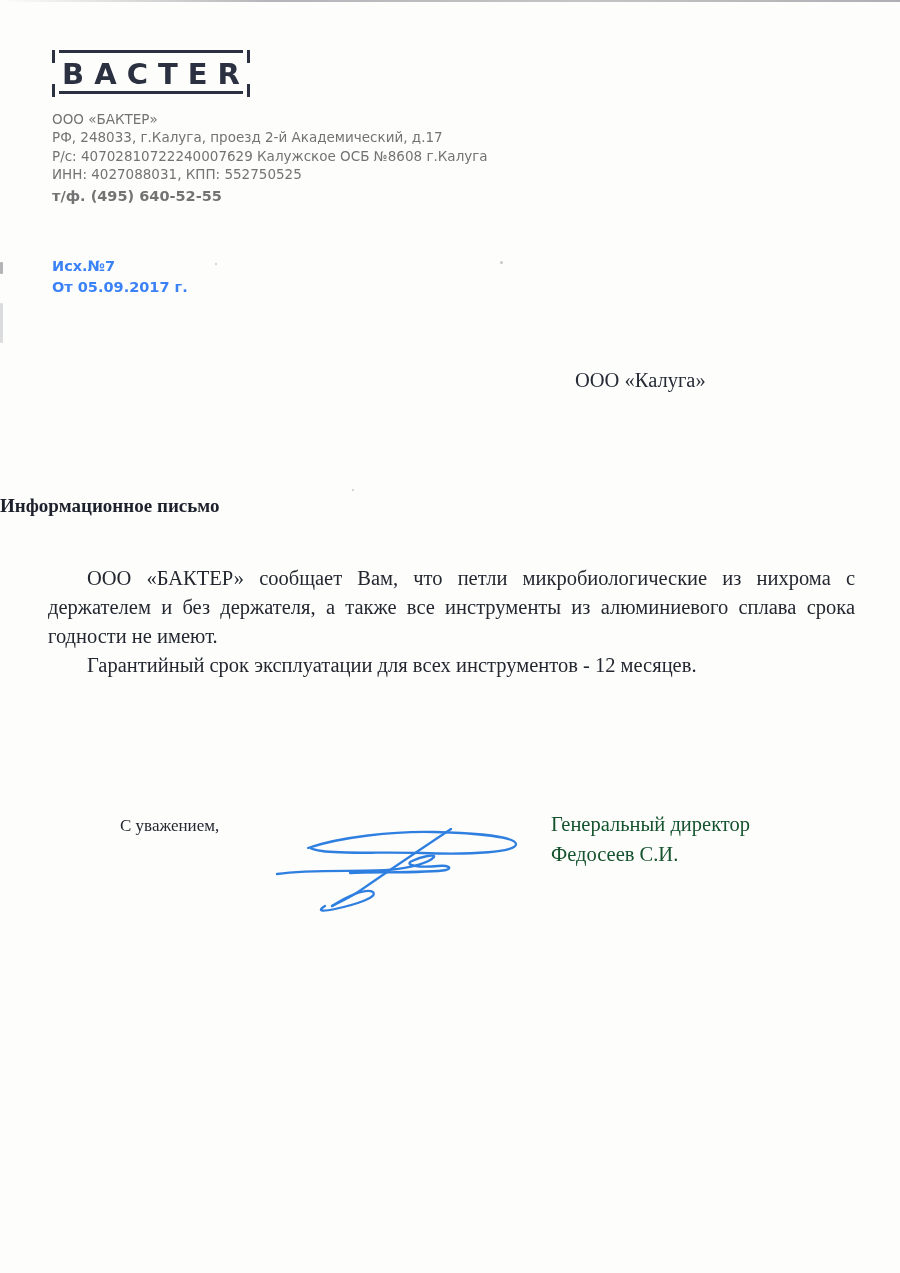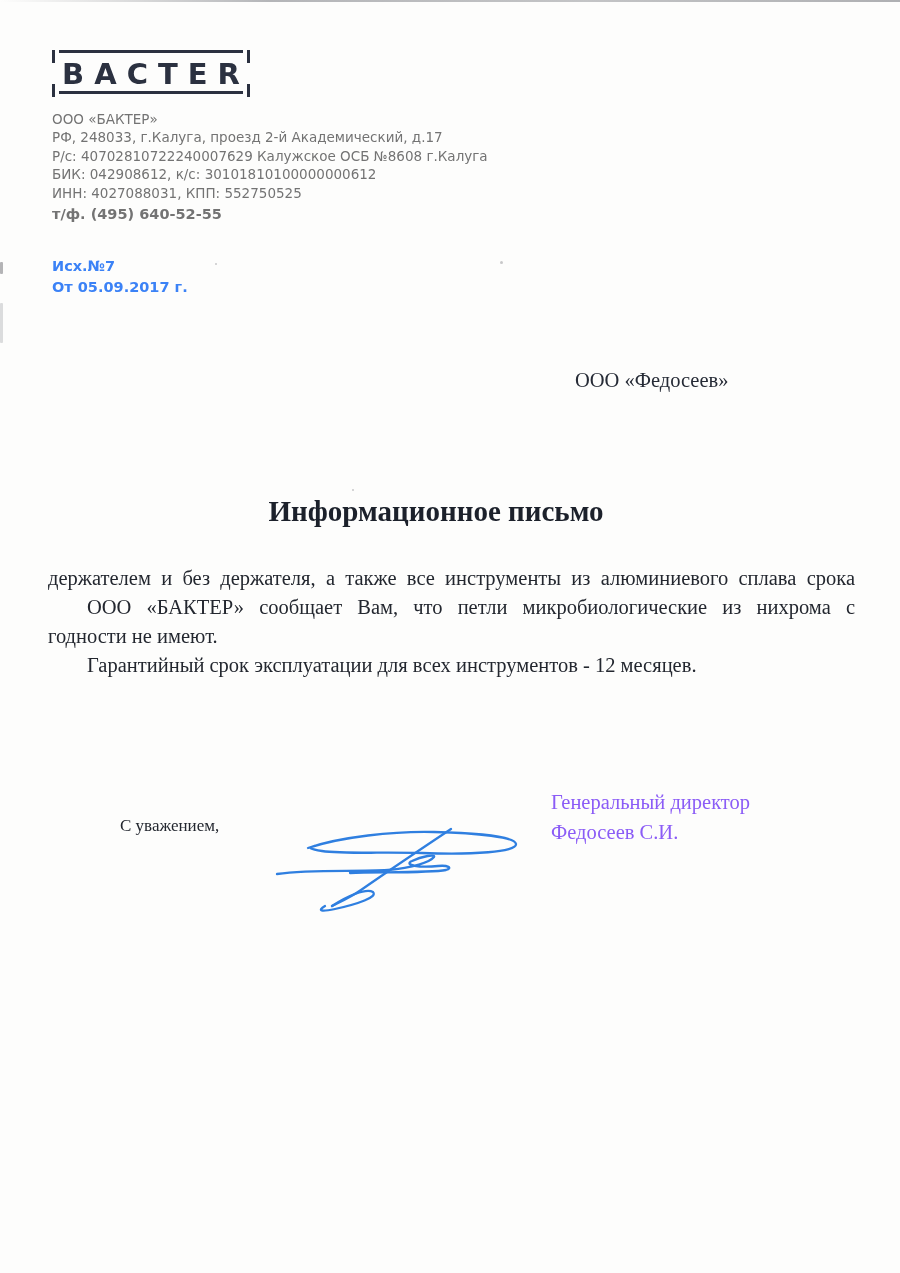--- a/index.html
+++ b/index.html
@@ -69,23 +69,22 @@
   
   .recipient {
     position: absolute; left: 575px; top: 369px;
     font-family: "Liberation Serif", serif;
     font-size: 20.5px; color: #262b36;
   }
 
   
   .title {
     position: absolute; left: 0; top: 495px; width: 872px;
-    text-align: center;
     font-family: "Liberation Serif", serif;
-    font-size: 29px; font-weight: bold;
+    font-size: 19px; font-weight: bold;
     color: #1c212b;
   }
 
   
   .body-text {
     position: absolute; left: 48px; top: 564px; width: 807px;
     font-family: "Liberation Serif", serif;
     font-size: 20.5px; line-height: 29px;
     color: #23272f;
   }
@@ -94,23 +93,23 @@
   .bline.jline { text-align: justify; }
   .bline.jline::after { content: ""; display: inline-block; width: 100%; }
 
   
   .closing {
     position: absolute; left: 120px; top: 816px;
     font-family: "Liberation Serif", serif;
     font-size: 17px; color: #23272f;
   }
   .signer {
-    position: absolute; left: 551px; top: 787px;
+    position: absolute; left: 551px; top: 809px;
     font-family: "Liberation Serif", serif;
-    font-size: 20.5px; line-height: 30px; color: #8b5cf6;
+    font-size: 20.5px; line-height: 30px; color: #14532d;
   }
   .signature-svg { position: absolute; left: 262px; top: 812px; }
   .signature-svg path { fill: none; stroke-width: 2.3; stroke-linecap: round; stroke-linejoin: round; }
 </style>
 </head>
 <body>
 
 <div class="page">
 
   <div class="artifact-top"></div>
@@ -121,37 +120,36 @@
   <span class="speck s3"></span>
 
   <div class="logo-frame">
     <span class="logo-text">BACTER</span>
   </div>
 
   <div class="company-block">
     <div class="co-line">ООО «БАКТЕР»</div>
     <div class="co-line">РФ, 248033, г.Калуга, проезд 2-й Академический, д.17</div>
     <div class="co-line">Р/с: 40702810722240007629 Калужское ОСБ №8608 г.Калуга</div>
-    <div class="co-line">БИК: 042908612, к/с: 30101810100000000612</div>
     <div class="co-line">ИНН: 4027088031, КПП: 552750525</div>
     <div class="co-line co-phone">т/ф. (495) 640-52-55</div>
   </div>
 
   <div class="ref-block">
     <div>Исх.№7</div>
     <div>От 05.09.2017 г.</div>
   </div>
 
-  <div class="recipient">ООО «Федосеев»</div>
+  <div class="recipient">ООО «Калуга»</div>
 
   <div class="title">Информационное письмо</div>
 
   <div class="body-text">
+    <div class="bline indent jline">ООО «БАКТЕР» сообщает Вам, что петли микробиологические из нихрома с</div>
     <div class="bline jline">держателем и без держателя, а также все инструменты из алюминиевого сплава срока</div>
-    <div class="bline indent jline">ООО «БАКТЕР» сообщает Вам, что петли микробиологические из нихрома с</div>
     <div class="bline">годности не имеют.</div>
     <div class="bline indent">Гарантийный срок эксплуатации для всех инструментов - 12 месяцев.</div>
   </div>
 
   <div class="closing">С уважением,</div>
 
   <svg class="signature-svg" width="266" height="104" viewBox="0 0 266 104" aria-hidden="true">
     <path stroke="#2f7fe0" d="M 46 36 C 78 25, 132 19, 172 20 C 216 21, 253 25, 254 32 C 255 40, 210 43, 160 41 C 118 40, 80 42, 60 39 C 48 37, 46 36, 52 34"></path>
     <path stroke="#2f7fe0" d="M 189 17 C 162 35, 122 62, 99 78 C 89 85, 78 90, 70 94"></path>
     <path stroke="#2f7fe0" d="M 70 94 C 85 84, 104 76, 111 80 C 116 85, 96 92, 73 97 C 59 100, 55 99, 63 94"></path>

